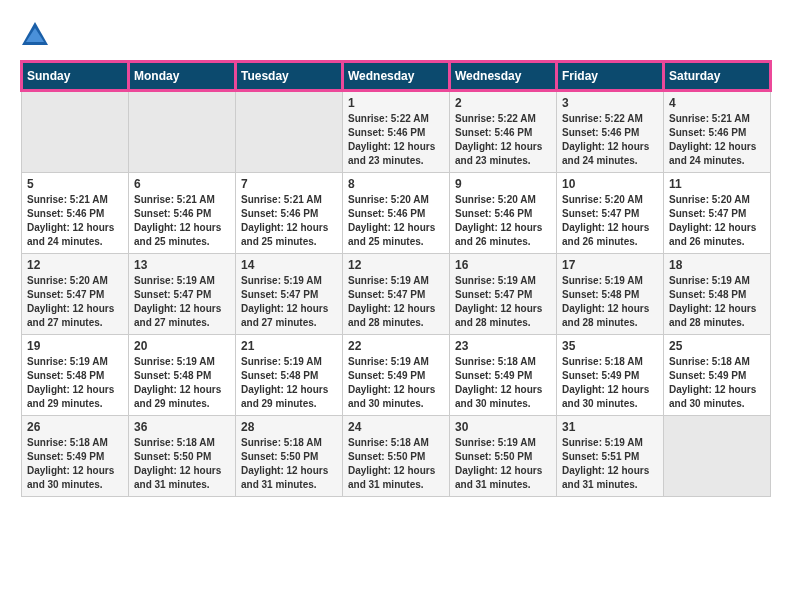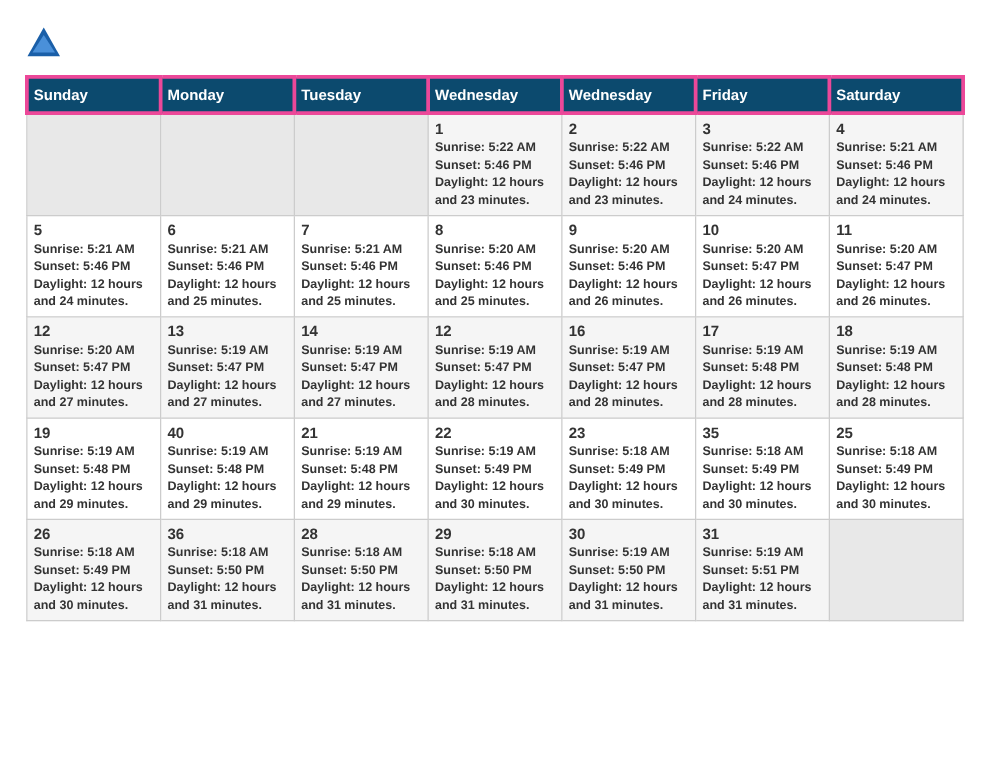--- a/index.html
+++ b/index.html
@@ -266,21 +266,21 @@
       </tr>
       <tr>
         <td>
           <span class="day-number">19</span>
           <div class="day-info" style="white-space: pre-line;">Sunrise: 5:19 AM
 Sunset: 5:48 PM
 Daylight: 12 hours
 and 29 minutes.</div>
         </td>
         <td>
-          <span class="day-number">40</span>
+          <span class="day-number">20</span>
           <div class="day-info" style="white-space: pre-line;">Sunrise: 5:19 AM
 Sunset: 5:48 PM
 Daylight: 12 hours
 and 29 minutes.</div>
         </td>
         <td>
           <span class="day-number">21</span>
           <div class="day-info" style="white-space: pre-line;">Sunrise: 5:19 AM
 Sunset: 5:48 PM
 Daylight: 12 hours
@@ -331,21 +331,21 @@
 and 31 minutes.</div>
         </td>
         <td>
           <span class="day-number">28</span>
           <div class="day-info" style="white-space: pre-line;">Sunrise: 5:18 AM
 Sunset: 5:50 PM
 Daylight: 12 hours
 and 31 minutes.</div>
         </td>
         <td>
-          <span class="day-number">29</span>
+          <span class="day-number">24</span>
           <div class="day-info" style="white-space: pre-line;">Sunrise: 5:18 AM
 Sunset: 5:50 PM
 Daylight: 12 hours
 and 31 minutes.</div>
         </td>
         <td>
           <span class="day-number">30</span>
           <div class="day-info" style="white-space: pre-line;">Sunrise: 5:19 AM
 Sunset: 5:50 PM
 Daylight: 12 hours

